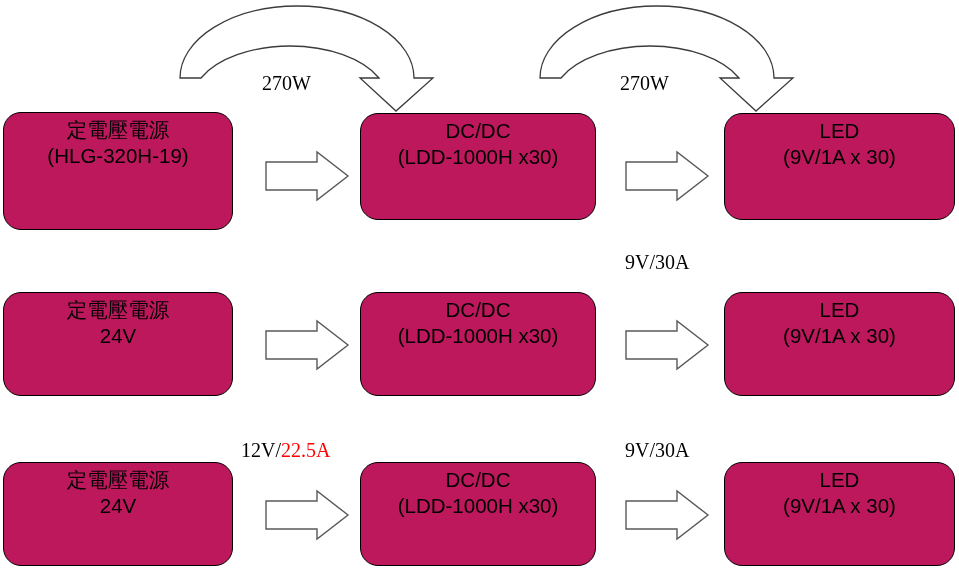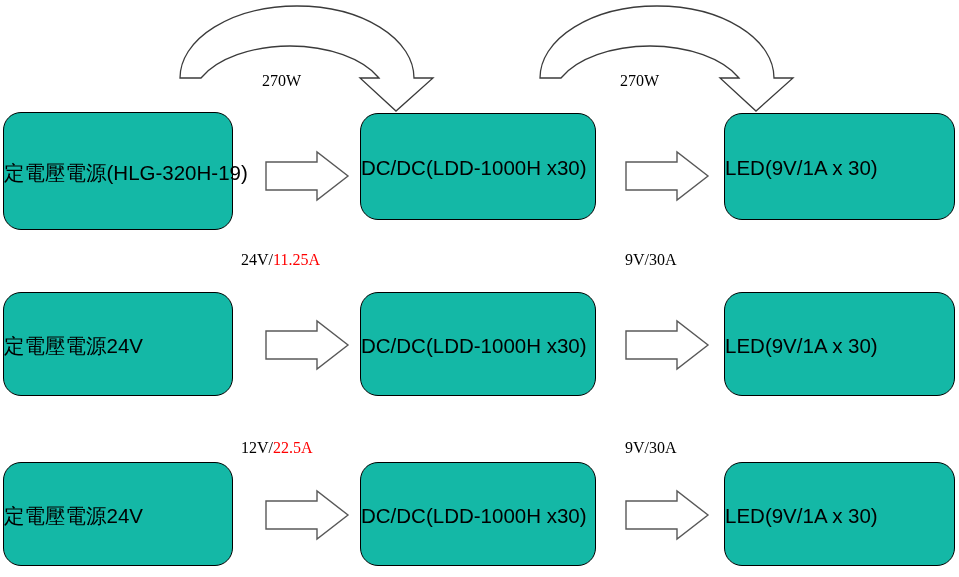--- a/index.html
+++ b/index.html
@@ -17,38 +17,38 @@
     width: 959px;
     height: 577px;
     background: #ffffff;
     overflow: hidden;
   }
   .box {
     position: absolute;
     box-sizing: border-box;
     border: 1.3px solid #000000;
     border-radius: 18px;
-    background: #14b8a6;
+    background: #be185d;
     display: flex;
-    flex-direction: row;
+    flex-direction: column;
     align-items: center;
     justify-content: flex-start;
     padding-top: 4px;
     line-height: 1.28;
   }
   .box .line {
     display: block;
     font-size: 20.5px;
     color: #000000;
     white-space: nowrap;
     text-align: center;
   }
   .label {
     position: absolute;
-    font-size: 16px;
+    font-size: 20px;
     color: #000000;
     white-space: nowrap;
     font-family: "Liberation Serif", serif;
   }
   .label .red {
     color: #ff0000;
   }
   .label.wlabel {
     font-family: "Liberation Serif", serif;
   }
@@ -93,23 +93,20 @@
   <div class="box" style="left:360px; top:292px; width:236px; height:104px;">
     <span class="line">DC/DC</span>
     <span class="line">(LDD-1000H x30)</span>
   </div>
 
   <div class="box" style="left:724px; top:292px; width:231px; height:104px;">
     <span class="line">LED</span>
     <span class="line">(9V/1A x 30)</span>
   </div>
 
-  <div class="label" style="left:241px; top:251px;">
-    <span>24V/</span><span class="red">11.25A</span>
-  </div>
 
   <div class="label" style="left:625px; top:251px;">9V/30A</div>
 
   <div class="box" style="left:3px; top:462px; width:230px; height:104px;">
     <span class="line">定電壓電源</span>
     <span class="line">24V</span>
   </div>
 
   <div class="box" style="left:360px; top:462px; width:236px; height:104px;">
     <span class="line">DC/DC</span>

